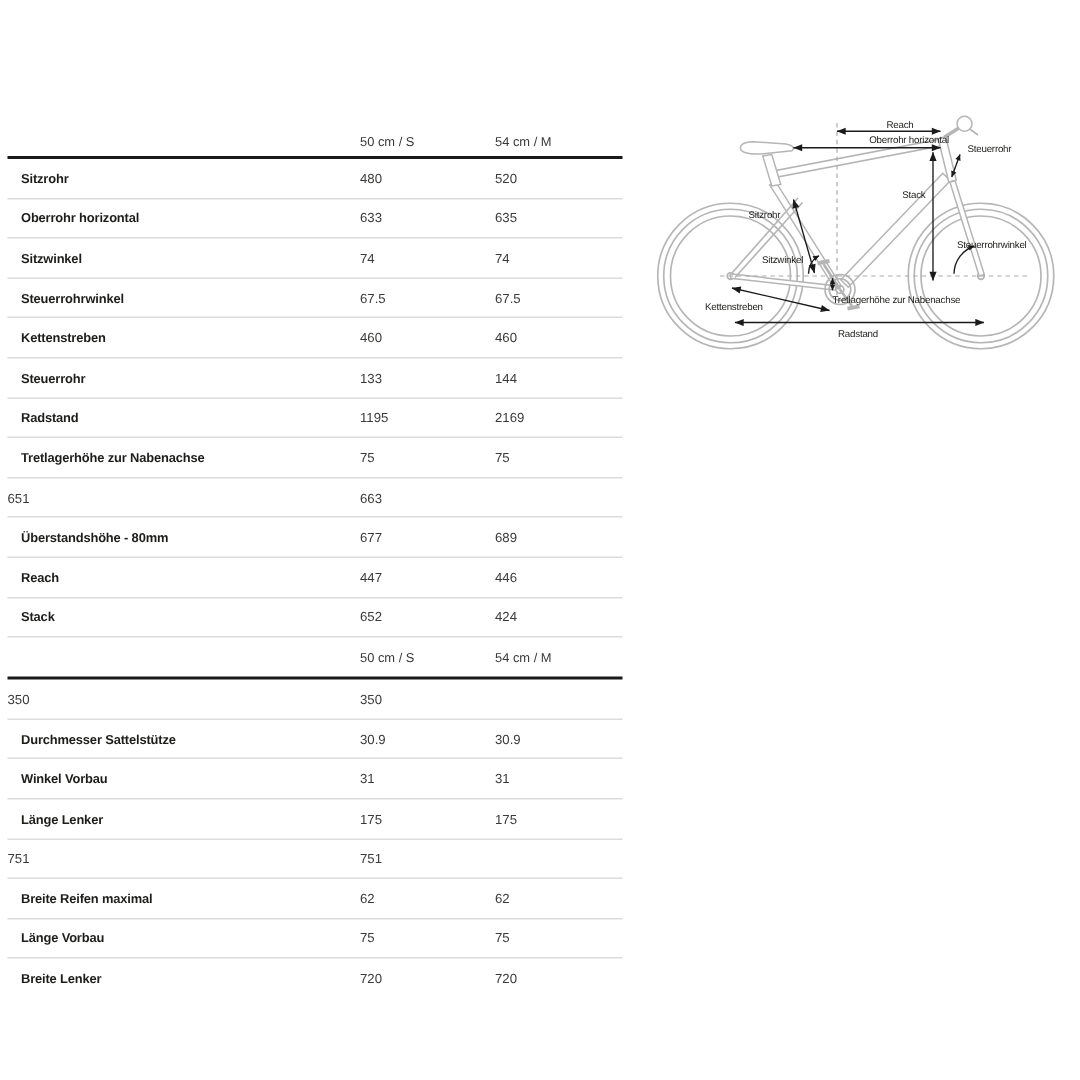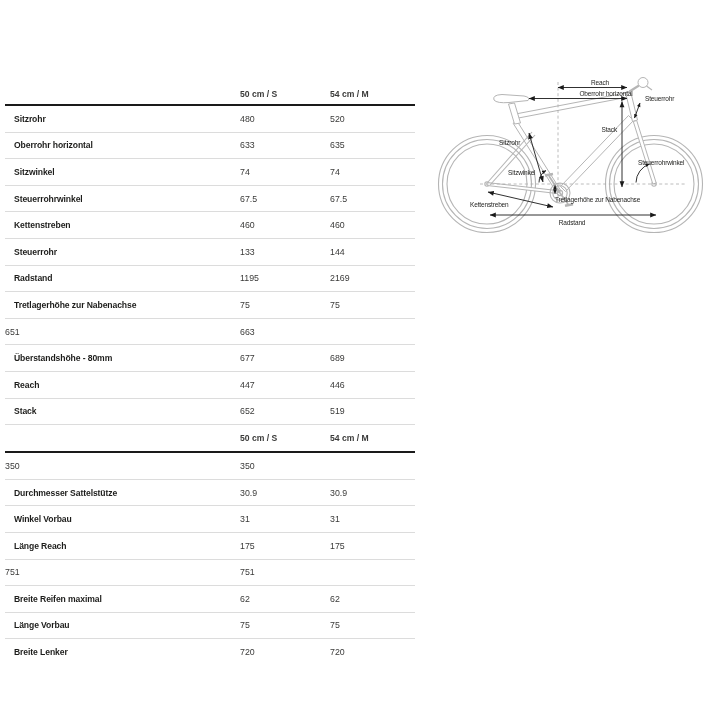--- a/index.html
+++ b/index.html
@@ -13,21 +13,21 @@
     display:grid;grid-template-columns:235px 90px 1fr;
     align-items:center;height:25.6px;border-bottom:1px solid #dcdcdc;
   }
   .t-row.t-header{height:20px;border-bottom:2px solid #1a1a1a;}
   .t-row.t-header2{height:26px;border-bottom:2px solid #1a1a1a;}
   .t-row.no-border{border-bottom:none;}
   .c-label{
     padding-left:9px;font-weight:bold;font-size:8.6px;color:#1d1d1b;letter-spacing:-0.1px;
   }
   .c-val{font-size:8.8px;color:#3a3a39;}
-  .t-header .c-val,.t-header2 .c-val{font-size:8.6px;color:#3a3a39;font-weight:bold;}
+  .t-header .c-val,.t-header2 .c-val{font-size:8.6px;color:#3a3a39;}
   .diagram{position:absolute;left:435px;top:70px;width:285px;height:170px;}
   .diagram svg{display:block;width:285px;height:170px;}
   .bike{stroke:#b5b5b5;stroke-width:1.1;fill:none;}
   .bike .tube{fill:#ffffff;stroke:#b5b5b5;stroke-width:1;}
   .dashed{stroke:#ababab;stroke-width:0.8;fill:none;stroke-dasharray:3 2.6;}
   .ann{stroke:#1a1a1a;stroke-width:0.9;fill:none;}
   .lbl{font-family:"Liberation Sans",sans-serif;font-size:6.5px;fill:#1d1d1b;stroke:none;letter-spacing:-0.15px;}
 </style>
 </head>
 <body>
@@ -88,21 +88,21 @@
       <div class="c-val">689</div>
     </div>
     <div class="t-row">
       <div class="c-label">Reach</div>
       <div class="c-val">447</div>
       <div class="c-val">446</div>
     </div>
     <div class="t-row">
       <div class="c-label">Stack</div>
       <div class="c-val">652</div>
-      <div class="c-val">519</div>
+      <div class="c-val">424</div>
     </div>
     <div class="t-row t-header2">
       <div class="c-label"></div>
       <div class="c-val">50 cm / S</div>
       <div class="c-val">54 cm / M</div>
     </div>
     <div class="t-row">
       <div class="c-val">350</div>
       <div class="c-val">350</div>
     </div>
@@ -110,21 +110,21 @@
       <div class="c-label">Durchmesser Sattelstütze</div>
       <div class="c-val">30.9</div>
       <div class="c-val">30.9</div>
     </div>
     <div class="t-row">
       <div class="c-label">Winkel Vorbau</div>
       <div class="c-val">31</div>
       <div class="c-val">31</div>
     </div>
     <div class="t-row">
-      <div class="c-label">Länge Reach</div>
+      <div class="c-label">Länge Lenker</div>
       <div class="c-val">175</div>
       <div class="c-val">175</div>
     </div>
     <div class="t-row">
       <div class="c-val">751</div>
       <div class="c-val">751</div>
     </div>
     <div class="t-row">
       <div class="c-label">Breite Reifen maximal</div>
       <div class="c-val">62</div>

